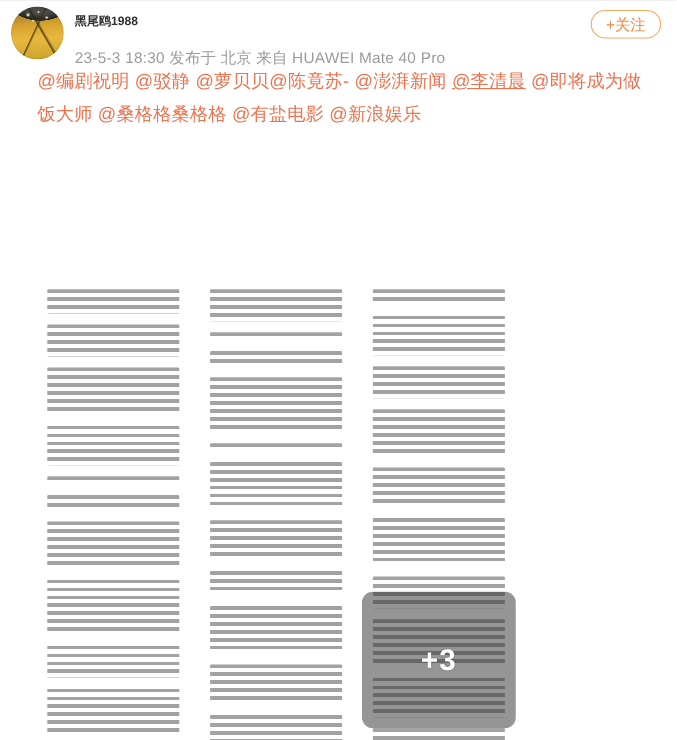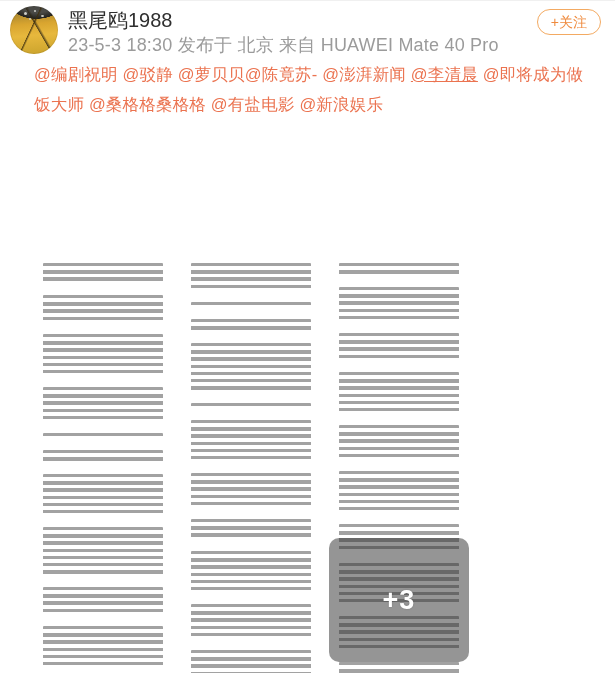--- a/index.html
+++ b/index.html
@@ -16,22 +16,22 @@
     position:absolute;left:10px;top:5px;width:48px;height:48px;border-radius:50%;
     background:
       linear-gradient(115deg, rgba(20,18,12,0) 44%, rgba(61,46,14,.85) 45%, rgba(61,46,14,0) 48%),
       linear-gradient(60deg, rgba(20,18,12,0) 55%, rgba(45,38,20,.8) 56%, rgba(45,38,20,0) 60%),
       radial-gradient(120% 85% at 55% -18%, #4a4a46 38%, #23221e 52%, rgba(35,34,30,0) 53%),
       linear-gradient(175deg,#8a7430 0%,#d9a52f 38%,#e7b83d 60%,#caa32c 100%);
     box-shadow:inset 0 0 0 1px rgba(0,0,0,.08);
   }
   .avatar .speck{position:absolute;border-radius:50%;background:#cfcfc8;}
   .meta{margin-left:58px;padding-top:2px;}
-  .username{font-size:20px;font-weight:normal;color:#2f2f2f;line-height:22px;}
-  .timestamp{font-size:18px;color:#9b9b9b;margin-top:2px;letter-spacing:.2px;}
+  .username{font-size:11px;font-weight:bold;color:#2f2f2f;line-height:22px;}
+  .timestamp{font-size:14px;color:#9b9b9b;margin-top:13px;letter-spacing:.2px;}
   .follow{
     position:absolute;right:14px;top:8px;background:#fff;border:1px solid #f3aa62;
     color:#ef8a3d;font-size:14px;line-height:18px;padding:3px 13px;border-radius:999px;
     font-family:inherit;cursor:pointer;
   }
 
   
   .content{
     margin:9px 19px 0 34px;font-size:16.5px;line-height:30px;color:#333;
     letter-spacing:.2px;text-align:justify;word-break:break-all;

